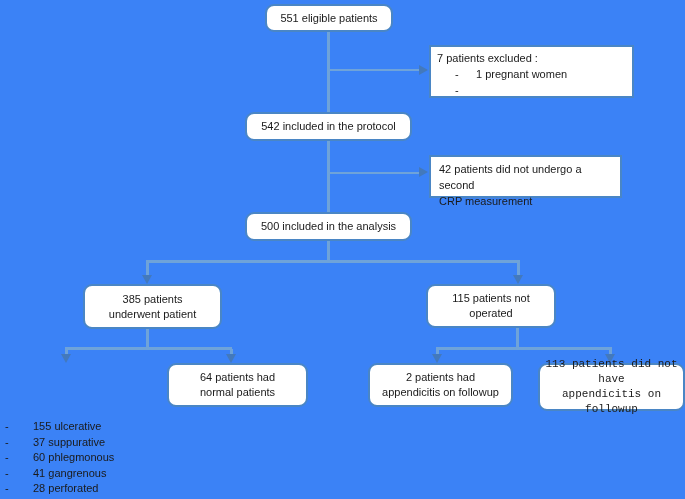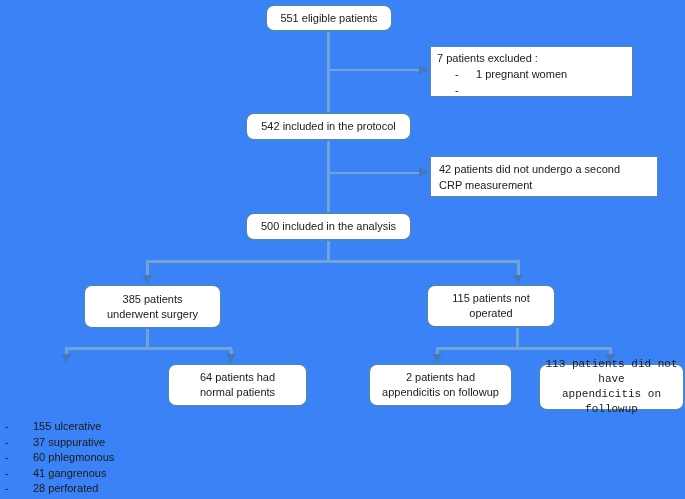--- a/index.html
+++ b/index.html
@@ -35,21 +35,21 @@
   .n-analysis   { left:245px; top:212px; width:167px; height:29px; }
   .n-surgery    { left:83px;  top:284px; width:139px; height:45px; }
   .n-notop      { left:426px; top:284px; width:130px; height:44px; }
   .n-append     { left:3px;   top:363px; width:126px; height:44px; }
   .n-normal     { left:167px; top:363px; width:141px; height:44px; }
   .n-fu-append  { left:368px; top:363px; width:145px; height:44px; }
   .n-fu-none    { left:538px; top:363px; width:147px; height:48px;font-family:Liberation Mono, monospace; }
 
   
   .n-excluded   { left:429px; top:45px;  width:205px; height:53px; padding:4px 6px; }
-  .n-crp        { left:429px; top:155px; width:230px; height:43px; padding:4px 8px; line-height:16px; }
+  .n-crp        { left:429px; top:155px; width:193px; height:43px; padding:4px 8px; line-height:16px; }
 
   .bullet-row { display:flex; padding-left:18px; line-height:16px; }
   .bullet-row .dash { width:6px; }
   .bullet-row .btxt { margin-left:15px; }
 
   
   .line { position: absolute; background: #6fa3d9; }
   .v1 { left:327px; top:32px;  width:3px; height:80px; }
   .v2 { left:327px; top:141px; width:3px; height:71px; }
   .v3 { left:327px; top:241px; width:3px; height:21px; }
@@ -139,21 +139,21 @@
     <span>42 patients did not undergo a second</span>
     <span>CRP measurement</span>
   </div>
 
   <div class="node rounded n-analysis">
     <span>500 included in the analysis</span>
   </div>
 
   <div class="node rounded n-surgery">
     <span>385 patients</span>
-    <span>underwent surgery</span>
+    <span>underwent patient</span>
   </div>
 
   <div class="node rounded n-notop">
     <span>115 patients not</span>
     <span>operated</span>
   </div>
 
 
   <div class="node rounded n-normal">
     <span>64 patients had</span>

